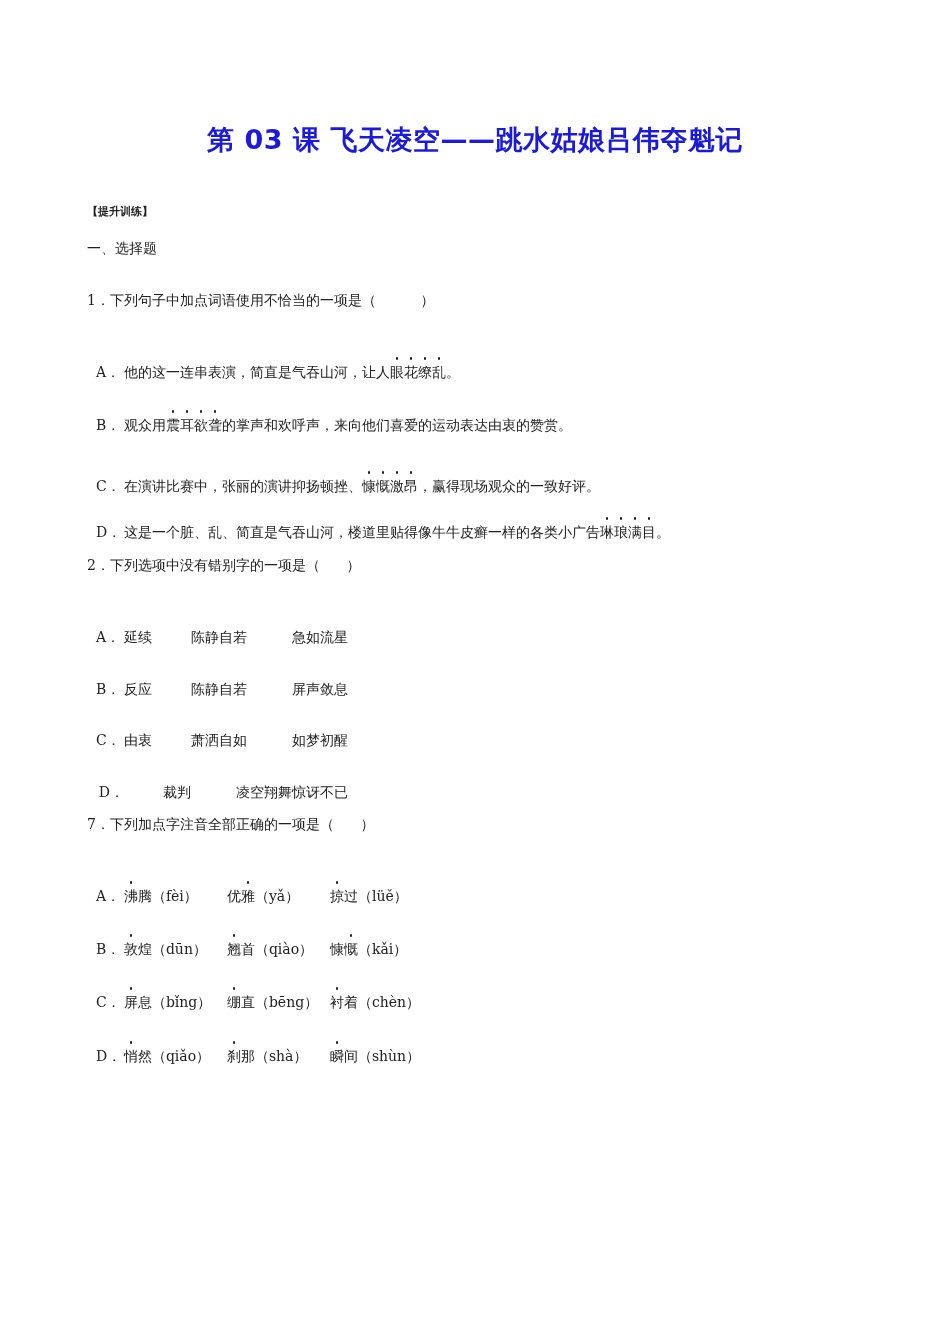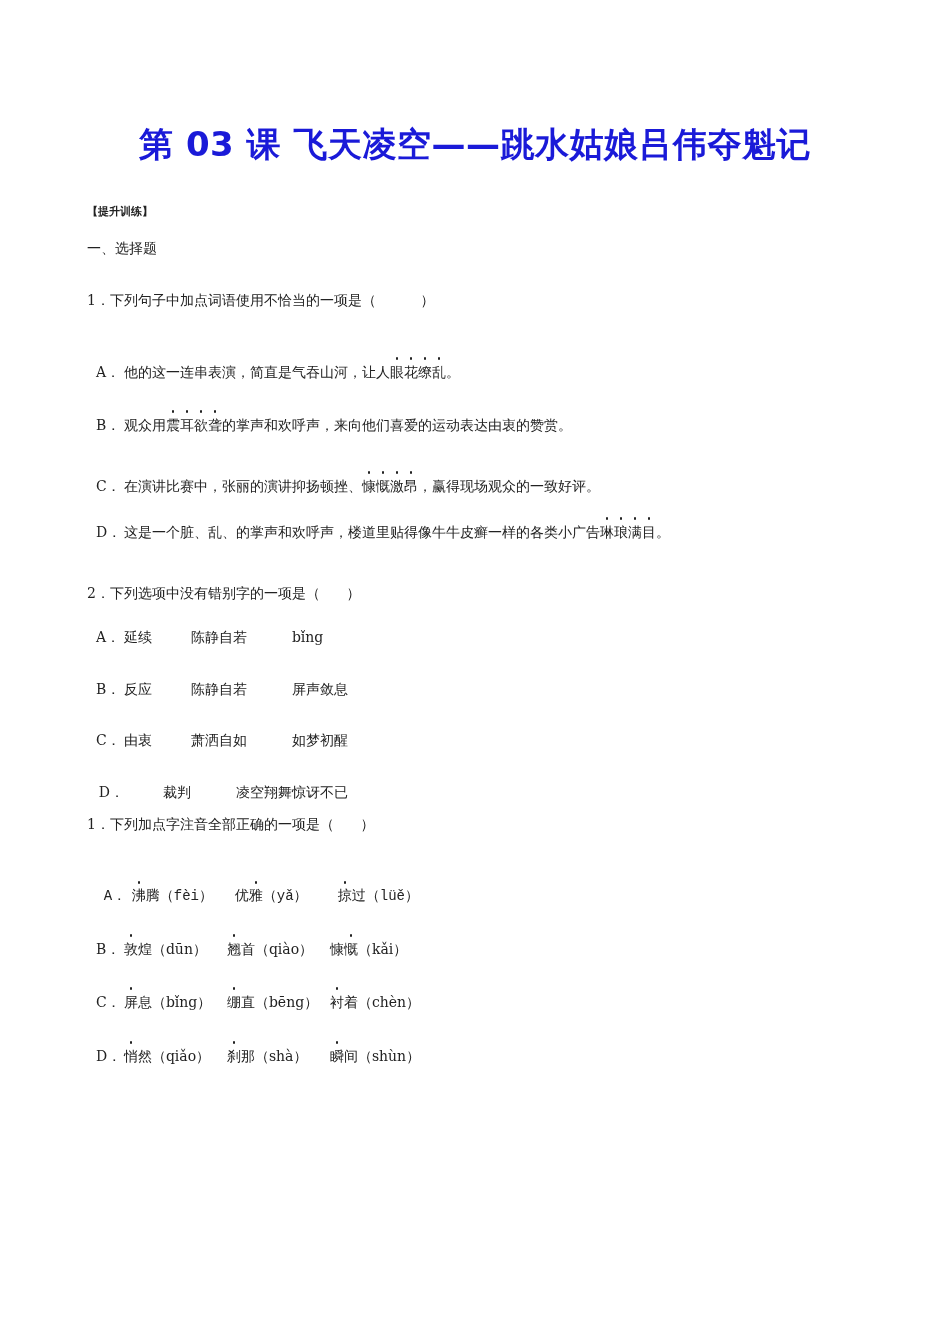--- a/index.html
+++ b/index.html
@@ -1,20 +1,20 @@
 <!DOCTYPE html>
 <html><head>
 <meta charset="utf-8">
 <style>
   html, body { margin: 0; padding: 0; background: #ffffff; }
   body { width: 950px; height: 1344px; position: relative; overflow: hidden;
          font-family: "DejaVu Serif", "Liberation Serif", serif; color: #222; }
   .title { position: absolute; top: 122px; left: 0; width: 950px; text-align: center;
            font-family: "DejaVu Sans", "Liberation Sans", sans-serif; font-weight: bold;
-           font-size: 34px; color: #1a1ad8; letter-spacing: 0.5px; }
+           font-size: 27px; color: #1a1ad8; letter-spacing: 0.5px; }
   .line { position: absolute; left: 87px; font-size: 14px; white-space: pre; line-height: 20px; }
   .section-head { font-family: "DejaVu Sans", "Liberation Sans", sans-serif; font-weight: bold; font-size: 11px; }
   .dot { position: relative; display: inline-block; }
   .dot::before { content: ""; position: absolute; top: -5px; left: 50%; width: 2.5px; height: 2.5px;
                  margin-left: -1px; background: #222; border-radius: 50%; }
   .w1 { width: 67px; }
   .w2 { width: 101px; }
   .p1 { display: inline-block; width: 103px; }
   .lbl { display: inline-block; width: 28px; }
 </style>
@@ -34,41 +34,41 @@
 
 <div class="line" style="top:395px;">
   <span class="lbl">B．</span><span>观众用</span><span class="dot">震</span><span class="dot">耳</span><span class="dot">欲</span><span class="dot">聋</span><span>的掌声和欢呼声，来向他们喜爱的运动表达由衷的赞赏。</span>
 </div>
 
 <div class="line" style="top:456px;">
   <span class="lbl">C．</span><span>在演讲比赛中，张丽的演讲抑扬顿挫、</span><span class="dot">慷</span><span class="dot">慨</span><span class="dot">激</span><span class="dot">昂</span><span>，赢得现场观众的一致好评。</span>
 </div>
 
 <div class="line" style="top:502px;">
-  <span class="lbl">D．</span><span>这是一个脏、乱、的掌声和欢呼声，楼道里贴得像牛牛皮癣一样的各类小广告</span><span class="dot">琳</span><span class="dot">琅</span><span class="dot">满</span><span class="dot">目</span><span>。</span>
+  <span class="lbl">D．</span><span>这是一个脏、乱、简直是气吞山河，楼道里贴得像牛牛皮癣一样的各类小广告</span><span class="dot">琳</span><span class="dot">琅</span><span class="dot">满</span><span class="dot">目</span><span>。</span>
 </div>
 
-<div class="line" style="top:555px;margin-top:28px;">2．下列选项中没有错别字的一项是（      ）</div>
+<div class="line" style="top:555px;">2．下列选项中没有错别字的一项是（      ）</div>
 
 <div class="line" style="top:607px;">
-  <span class="lbl">A．</span><span class="w w1" style="display:inline-block">延续</span><span class="w w2" style="display:inline-block">陈静自若</span><span>bǐng</span>
+  <span class="lbl">A．</span><span class="w w1" style="display:inline-block">延续</span><span class="w w2" style="display:inline-block">陈静自若</span><span>急如流星</span>
 </div>
 <div class="line" style="top:659px;">
   <span class="lbl">B．</span><span class="w w1" style="display:inline-block">反应</span><span class="w w2" style="display:inline-block">陈静自若</span><span>屏声敛息</span>
 </div>
 <div class="line" style="top:710px;">
   <span class="lbl">C．</span><span class="w w1" style="display:inline-block">由衷</span><span class="w w2" style="display:inline-block">萧洒自如</span><span>如梦初醒</span>
 </div>
 <div class="line" style="top:762px;text-align:right;">
   <span class="lbl">D．</span><span class="w w1" style="display:inline-block">裁判</span><span class="w w2" style="display:inline-block">凌空翔舞</span><span>惊讶不已</span>
 </div>
 
-<div class="line" style="top:814px;">1．下列加点字注音全部正确的一项是（      ）</div>
+<div class="line" style="top:814px;">7．下列加点字注音全部正确的一项是（      ）</div>
 
-<div class="line" style="top:866px;font-family:Liberation Mono, monospace;">
+<div class="line" style="top:866px;">
   <span class="lbl">A．</span><span class="p1"><span class="dot">沸</span><span>腾</span><span>（fèi）</span></span><span class="p1"><span>优</span><span class="dot">雅</span><span>（yǎ）</span></span><span><span class="dot">掠</span><span>过</span><span>（lüě）</span></span>
 </div>
 
 <div class="line" style="top:919px;">
   <span class="lbl">B．</span><span class="p1"><span class="dot">敦</span><span>煌</span><span>（dūn）</span></span><span class="p1"><span class="dot">翘</span><span>首</span><span>（qiào）</span></span><span><span>慷</span><span class="dot">慨</span><span>（kǎi）</span></span>
 </div>
 
 <div class="line" style="top:972px;">
   <span class="lbl">C．</span><span class="p1"><span class="dot">屏</span><span>息</span><span>（bǐng）</span></span><span class="p1"><span class="dot">绷</span><span>直</span><span>（bēng）</span></span><span><span class="dot">衬</span><span>着</span><span>（chèn）</span></span>
 </div>

